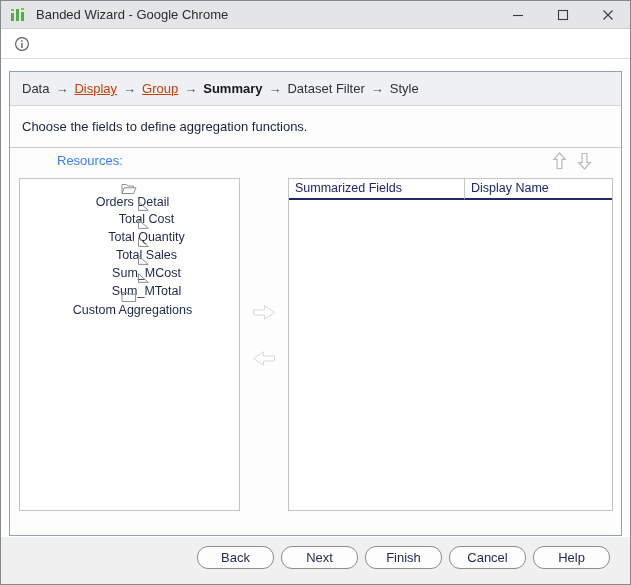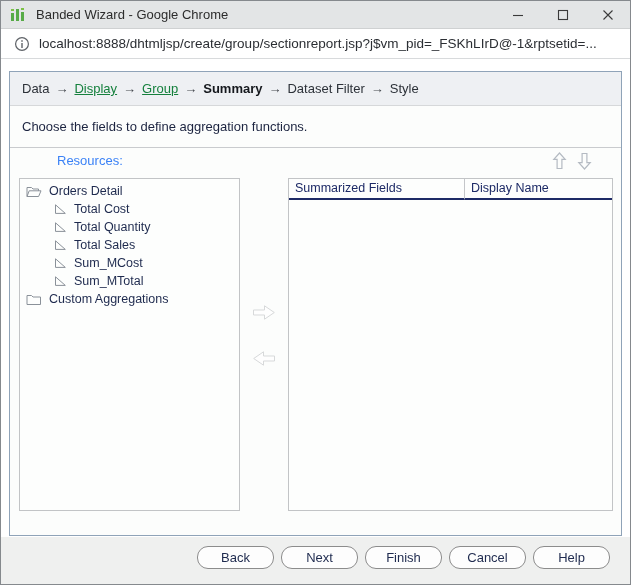--- a/index.html
+++ b/index.html
@@ -37,39 +37,39 @@
     position:absolute;left:8px;top:70px;width:613px;height:465px;
     box-sizing:border-box;border:1px solid #8fa3b8;background:#fcfdfc;
   }
   .bc-strip{
     position:absolute;left:0;top:0;width:100%;height:34px;
     background:#eef0f3;border-bottom:1px solid #d6d8da;box-sizing:border-box;
     display:flex;align-items:center;padding-left:12px;font-size:13px;color:#2c3138;text-align:center;
   }
   .bc-strip > *{margin-right:6px;}
   .bc-sep{color:#44484e;font-size:13px;}
-  .bc-link{color:#15803d;text-decoration:underline;cursor:pointer;}
+  .bc-link{color:#c2410c;text-decoration:underline;cursor:pointer;}
   .bc-current{font-weight:bold;color:#15181d;}
   .instruction{
     position:absolute;left:0;top:34px;width:100%;height:42px;
     background:#fcfdfc;border-bottom:1px solid #c9cbce;box-sizing:border-box;
     display:flex;align-items:center;padding-left:12px;font-size:13px;color:#1c2440;
   }
   .resources-label{
     position:absolute;left:11px;top:81px;font-size:13px;color:#3b82f6;margin-left:36px;
   }
   .updown{position:absolute;top:79px;right:29px;display:flex;gap:10px;}
   .updown span{display:flex;align-items:center;}
   
   .tree-panel{
     position:absolute;left:9px;top:106px;width:221px;height:333px;
     box-sizing:border-box;border:1px solid #c2c4c6;background:#fdfefd;
     padding-top:3px;overflow:hidden;
   }
-  .tree-row{height:18px;display:flex;align-items:center;padding-left:6px;cursor:default;}
+  .tree-row{height:18px;display:flex;align-items:center;padding-left:6px;cursor:default;flex-direction:column;}
   .tree-row.lvl1{padding-left:34px;}
   .ticon{display:flex;align-items:center;margin-right:7px;}
   .tlabel{font-size:12.5px;color:#1e2a4e;white-space:nowrap;}
   
   .mid-arrows{position:absolute;left:242px;top:232px;width:36px;}
   .mid-btn{height:17px;margin-bottom:29px;display:flex;align-items:center;}
   
   .table-panel{
     position:absolute;left:278px;top:106px;width:325px;height:333px;
     box-sizing:border-box;border:1px solid #c2c4c6;background:#fdfefd;overflow:hidden;
@@ -130,21 +130,20 @@
   </div>
 
   <div class="urlbar">
     <span class="info-icon">
       <svg width="16" height="16" viewBox="0 0 16 16">
         <circle cx="8" cy="8" r="6.4" fill="none" stroke="#5f6368" stroke-width="1.2"></circle>
         <rect x="7.3" y="7" width="1.4" height="5" fill="#5f6368"></rect>
         <rect x="7.3" y="4.2" width="1.4" height="1.6" fill="#5f6368"></rect>
       </svg>
     </span>
-    <span class="url">localhost:8888/dhtmljsp/create/group/sectionreport.jsp?j$vm_pid=_FSKhLIrD@-1&amp;rptsetid=...</span>
   </div>
 
   <div class="content-box">
 
     <div class="bc-strip">
       <span class="bc-plain">Data</span>
       <span class="bc-sep">→</span>
       <a class="bc-link">Display</a>
       <span class="bc-sep">→</span>
       <a class="bc-link">Group</a>

